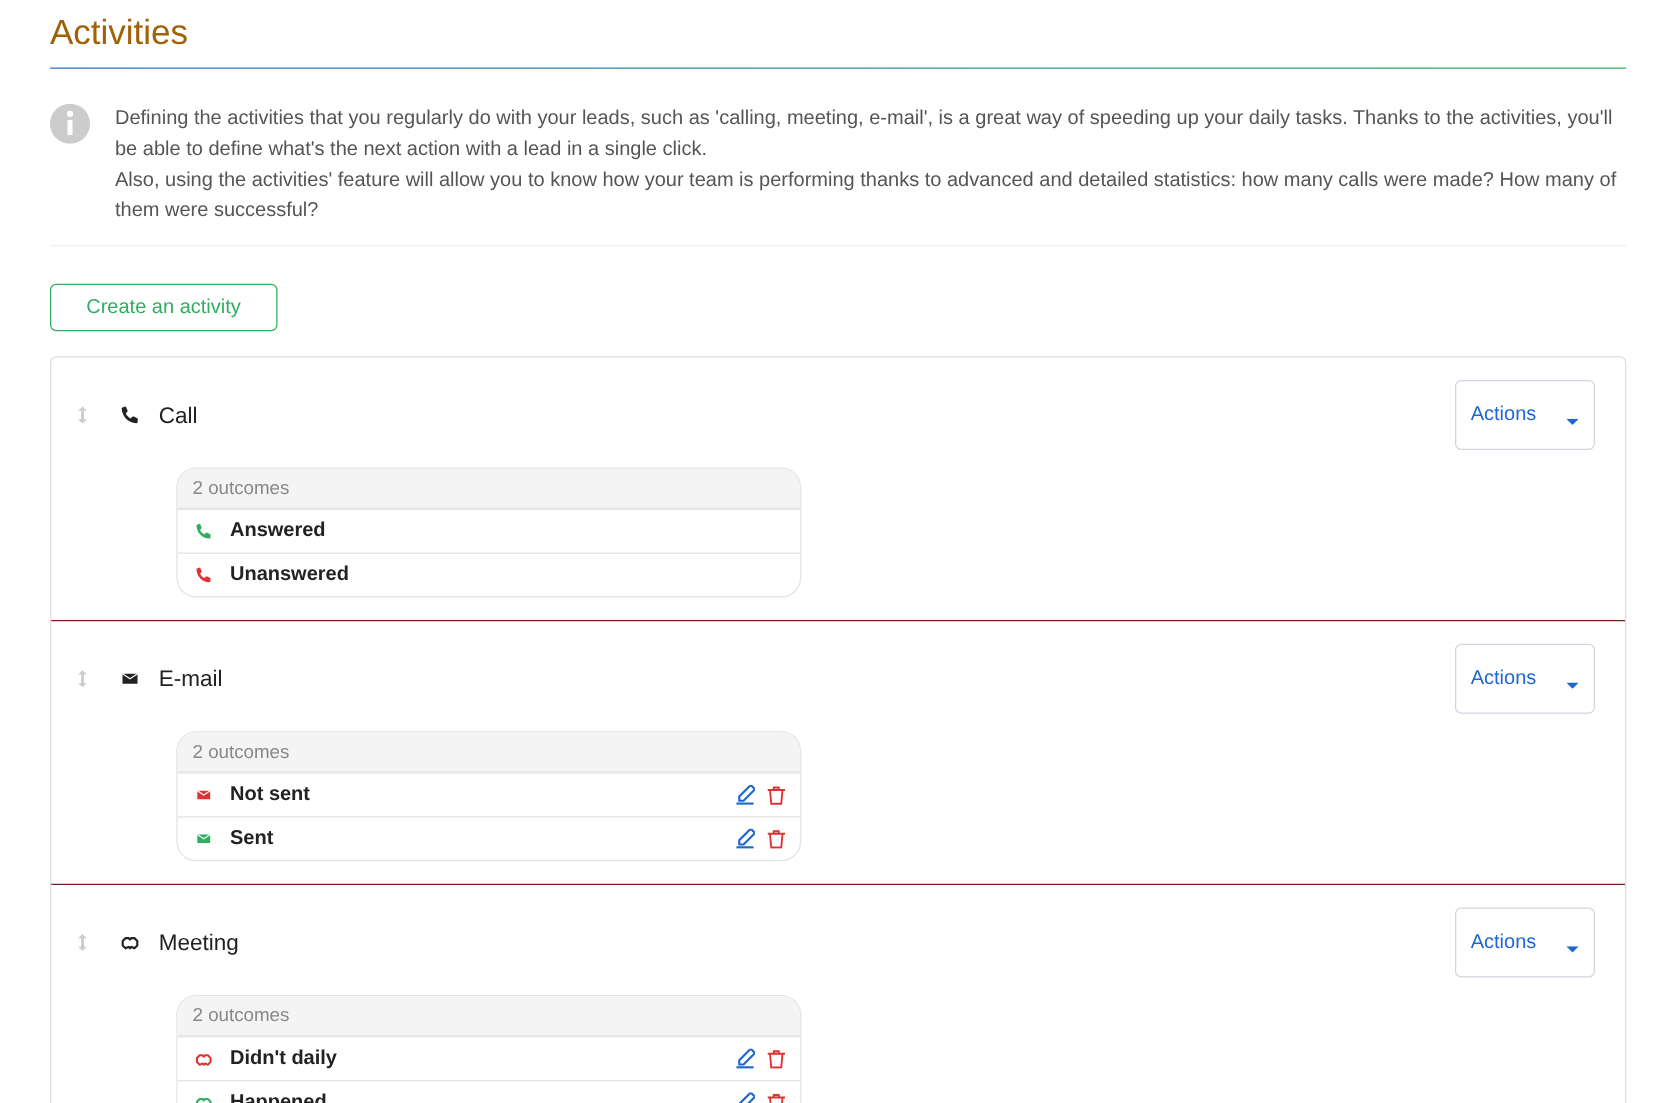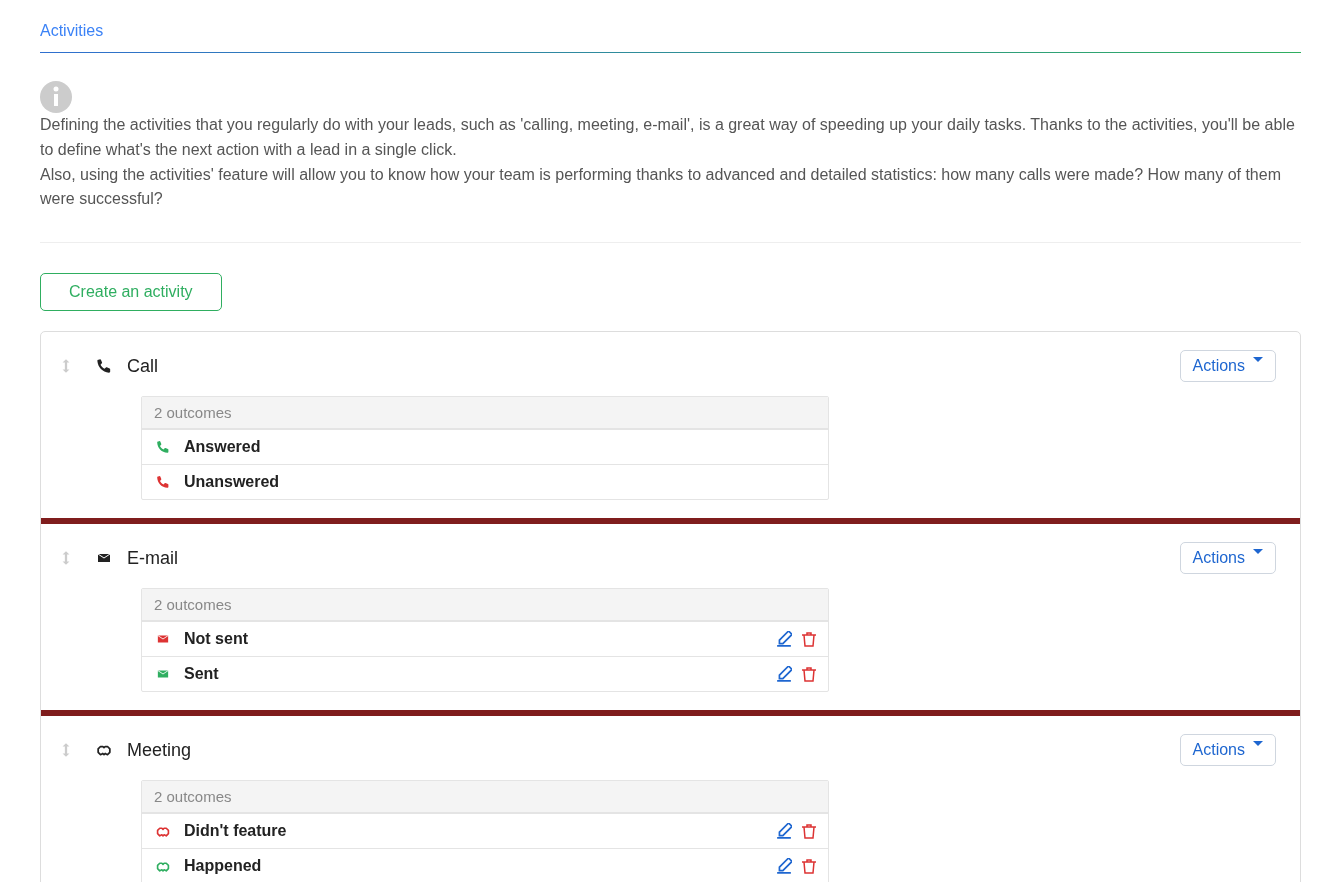--- a/index.html
+++ b/index.html
@@ -3,38 +3,37 @@
 <meta charset="utf-8">
 <style>
   * { box-sizing: border-box; margin: 0; padding: 0; }
   body {
     font-family: -apple-system, BlinkMacSystemFont, "Segoe UI", Helvetica, Arial, sans-serif;
     background: #fff;
     color: #333;
     padding: 0 40px 30px 40px;
   }
   .page-title {
-    font-size: 16px;
+    font-size: 28px;
     font-weight: 400;
-    color: #3b82f6;
-    padding: 22px 0 12px 0;
+    color: #a16207;
+    padding: 10px 0 12px 0;
   }
   .title-underline {
     height: 1px;
     width: 100%;
     background: linear-gradient(to right, #2f6fcf 0%, #2fae60 100%);
     margin-bottom: 28px;
   }
   .info-box {
     display: flex;
     align-items: flex-start;
-    padding-bottom: 30px;
+    padding-bottom: 14px;
     margin-bottom: 30px;
     border-bottom: 1px solid #eee;
-    flex-direction: column;
   }
   .info-icon {
     flex: 0 0 auto;
     width: 32px;
     height: 32px;
     margin-right: 20px;
     color: #ccc;
   }
   .info-text {
     font-size: 16px;
@@ -50,21 +49,21 @@
     padding: 9px 28px;
     font-size: 16px;
     cursor: pointer;
     margin-bottom: 20px;
   }
   .activities-panel {
     border: 1px solid #ddd;
     border-radius: 5px;
   }
   .activity-block {
-    border-top: 6px solid #7f1d1d;
+    border-top: 1px solid #7f1d1d;
     padding: 18px 24px 18px 20px;
   }
   .activity-block:first-child { border-top: none; }
   .activity-head {
     display: flex;
     align-items: center;
   }
   .drag-handle {
     color: #ccc;
     cursor: grab;
@@ -78,38 +77,38 @@
     color: #222;
     margin-right: 12px;
   }
   .activity-name {
     font-size: 18px;
     color: #222;
   }
   .actions-btn {
     margin-left: auto;
     display: flex;
-    align-items: flex-start;
-    gap: 8px;
+    align-items: flex-end;
+    gap: 24px;
     color: #1e66d0;
     border: 1px solid #cfd6df;
     background: #fff;
     border-radius: 5px;
-    padding: 6px 12px;
+    padding: 18px 12px;
     font-size: 16px;
     cursor: pointer;
   }
   .caret-down {
     width: 10px; height: 6px;
   }
   .outcomes-box {
     margin: 14px 0 0 80px;
-    width: 688px;
+    width: 500px;
     border: 1px solid #e4e4e4;
-    border-radius: 2px;
+    border-radius: 16px;
     overflow: hidden;
   }
   .outcomes-header {
     background: #f4f4f4;
     border-bottom: 1px solid #e4e4e4;
     color: #888;
     font-size: 15px;
     padding: 7px 12px;
   }
   .outcome-row {
@@ -324,21 +323,21 @@
       </button>
     </div>
     <div class="outcomes-box">
       <div class="outcomes-header">2 outcomes</div>
       <div class="outcome-row">
         <span class="outcome-icon red">
             <svg viewBox="0 0 14 12" width="18" height="13">
               <use href="#ico-handshake"></use>
             </svg>
           </span>
-        <span>Didn't feature</span>
+        <span>Didn't daily</span>
         <span class="row-actions">
           <span class="edit-icon">
               <svg viewBox="0 0 14 14" width="16" height="16">
                 <use href="#ico-edit"></use>
               </svg>
             </span>
           <span class="trash-icon">
               <svg viewBox="0 0 14 14" width="14" height="16">
                 <use href="#ico-trash"></use>
               </svg>

